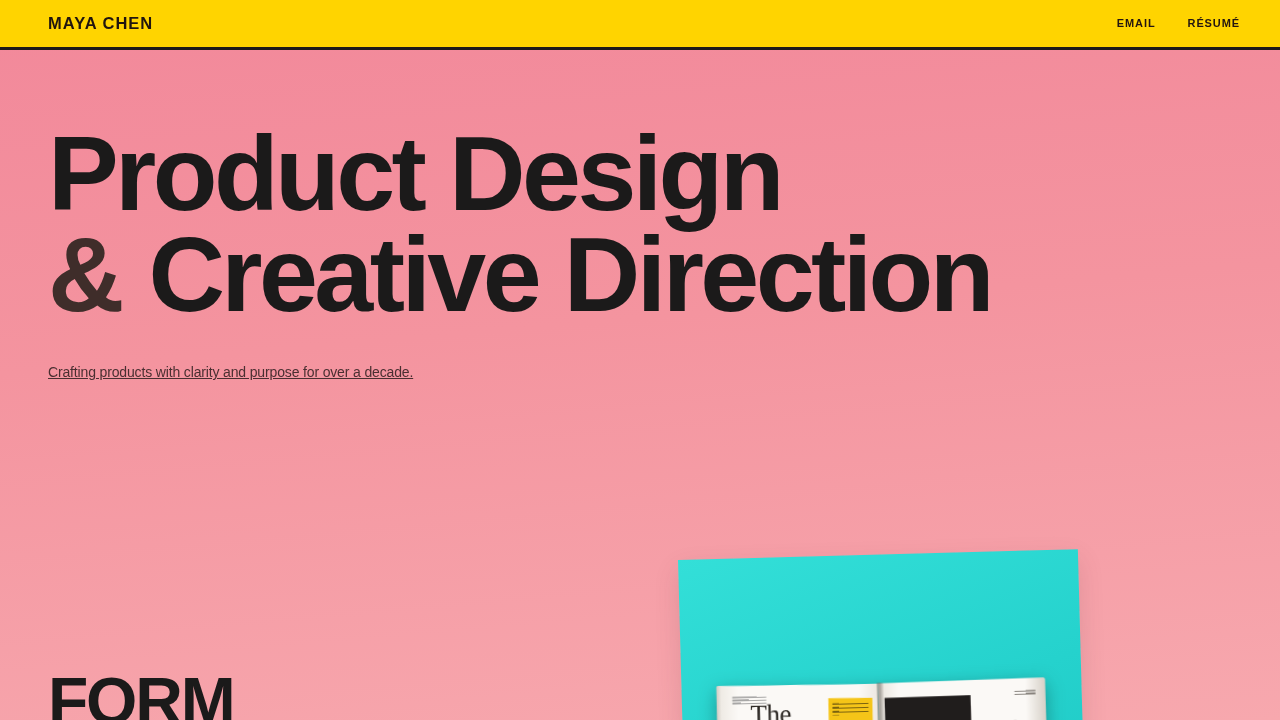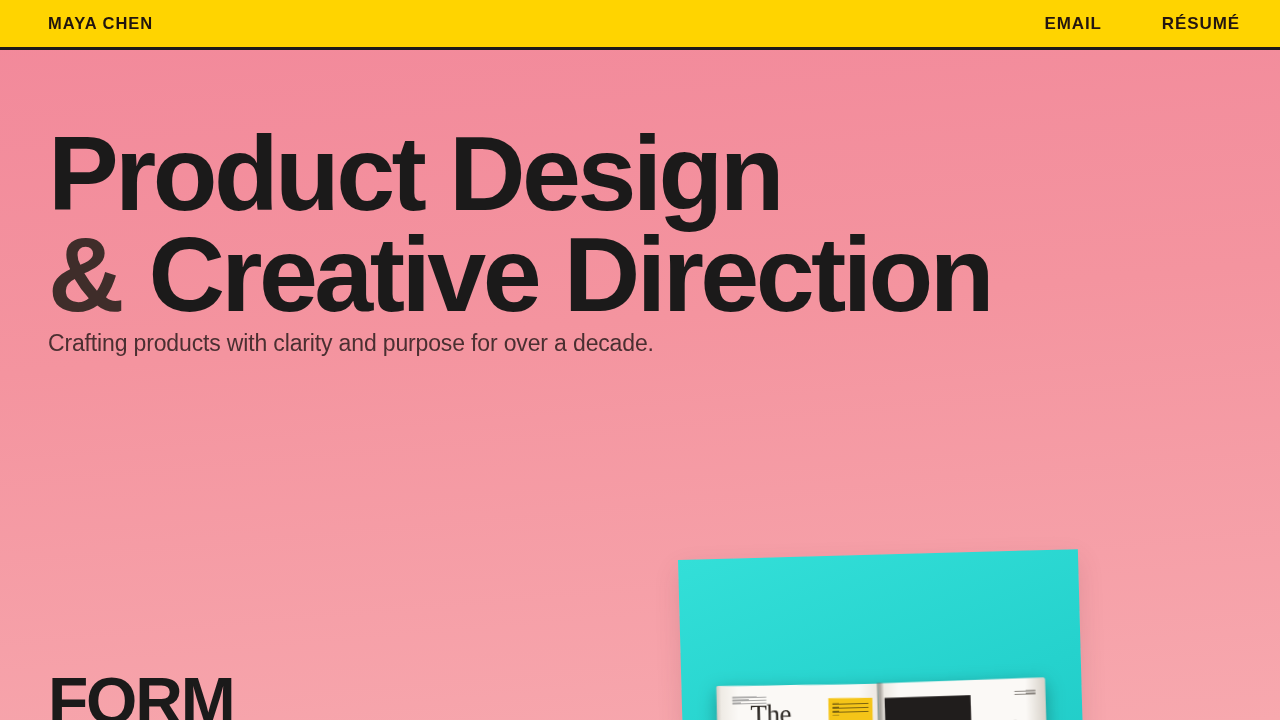--- a/index.html
+++ b/index.html
@@ -41,29 +41,28 @@
     white-space: nowrap;
   }
 
   #main-nav {
     display: flex;
     align-items: center;
     gap: 32px;
   }
 
   .nav-link {
-    font-size: 17px;
+    font-size: 11px;
     font-weight: bold;
     letter-spacing: 0.9px;
     color: #241610;
     text-decoration: none;
     line-height: 1;
     white-space: nowrap;
     cursor: pointer;
-    margin-left: 28px;
   }
 
   
   #hero {
     position: absolute;
     top: 61px;
     left: 0;
     width: 1100px;
     padding: 62px 0 0 48px;
     z-index: 10;
@@ -79,25 +78,27 @@
   }
 
   #hero-heading .line { display: block; white-space: nowrap; }
 
   #hero-ampersand {
     color: #3f2d2a;
     letter-spacing: -2px;
   }
 
   #hero-subtitle {
-    font-size: 23px;
+    margin-top: 36px;
+    font-size: 14px;
     line-height: 1.58;
     color: #4a2f31;
     letter-spacing: -0.15px;
     font-weight: normal;
+    text-decoration: underline;
   }
 
   #hero-subtitle .sub-line { display: block; white-space: nowrap; }
 
   
   #section-heading {
     position: absolute;
     left: 48px;
     top: 668px;
     font-size: 66px;

